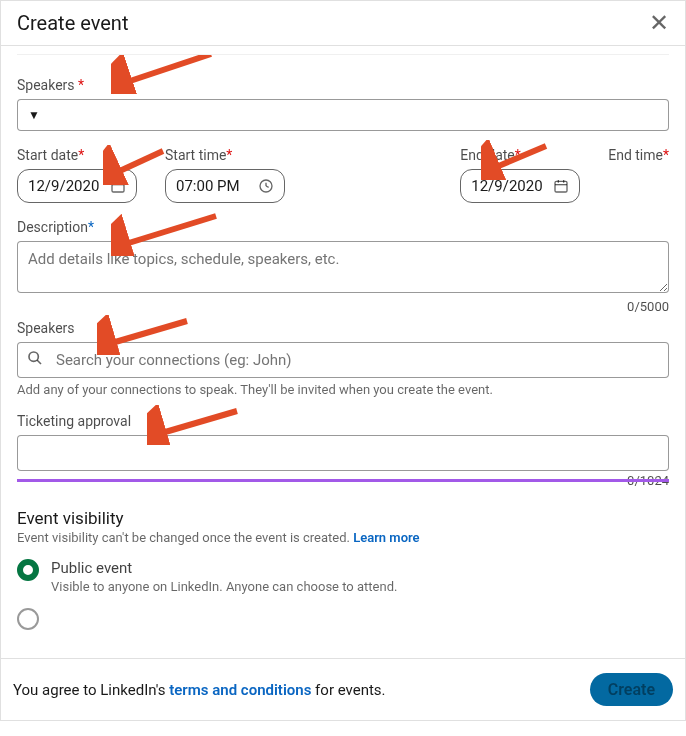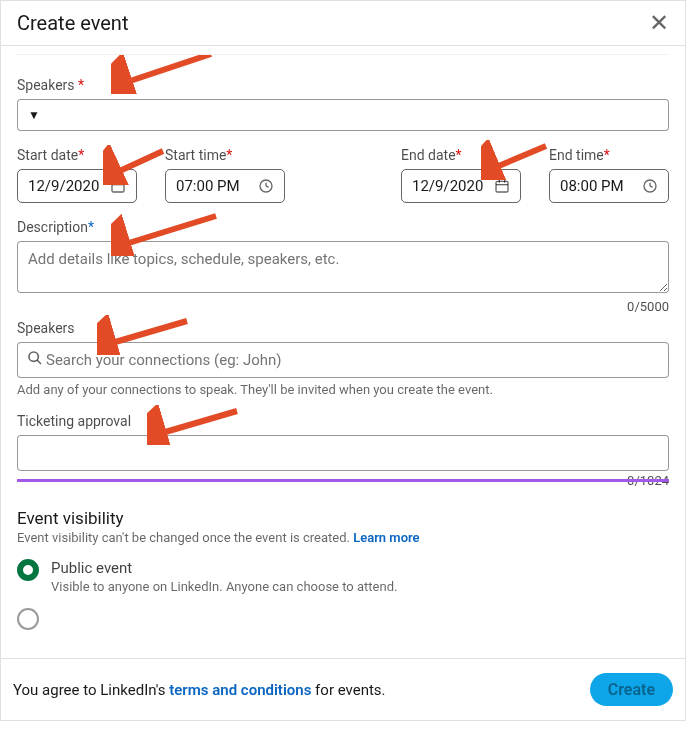--- a/index.html
+++ b/index.html
@@ -71,21 +71,21 @@
     display: flex;
     gap: 16px;
   }
   .dt-col { display: flex; gap: 28px; }
   .dt-field { display: flex; flex-direction: column; }
   .dt-input {
     display: flex;
     align-items: center;
     justify-content: space-between;
     border: 1px solid rgba(0,0,0,0.6);
-    border-radius: 5px;
+    border-radius: 12px;
     padding: 7px 10px;
     font-size: 15px;
     min-width: 120px;
     cursor: pointer;
   }
   .dt-icon { color: rgba(0,0,0,0.6); display: inline-flex; }
   .textarea {
     resize: both;
     height: 52px;
     color: rgba(0,0,0,0.6);
@@ -97,21 +97,21 @@
     margin-top: 2px;
   }
   .search-wrap { position: relative; }
   .search-icon-pos {
     position: absolute;
     left: 10px;
     top: 50%;
     transform: translateY(-50%);
     color: rgba(0,0,0,0.6);
   }
-  .search-box { padding-left: 28px; color: rgba(0,0,0,0.6);}
+  .search-box { padding-left: 38px; color: rgba(0,0,0,0.6);}
   .helper {
     font-size: 13px;
     color: rgba(0,0,0,0.6);
     margin-top: 4px;
   }
   .section-title {
     font-size: 17px;
     color: rgba(0,0,0,0.9);
     margin-top: 20px;
   }
@@ -140,21 +140,21 @@
   .radio-desc { font-size: 13px; color: rgba(0,0,0,0.6); margin-top:2px; }
   .modal-footer {
     border-top: 1px solid #e0e0e0;
     padding: 14px 12px;
     display: flex;
     justify-content: space-between;
     align-items: center;
   }
   .footer-text { font-size: 15px; }
   .create-btn {
-    background: #0ea5e9;
+    background: #0369a1;
     color: rgba(0,0,0,0.4);
     border-radius: 20px;
     padding: 7px 18px;
     font-size: 16px;
     font-weight: 600;
     cursor: not-allowed;
   }
   
   .arrow {
     position: absolute;
@@ -244,30 +244,20 @@
                     <line x1="8" y1="3" x2="8" y2="7"></line>
                     <line x1="16" y1="3" x2="16" y2="7"></line>
                   </svg>
               </span>
             </div>
           </div>
           <div class="dt-field">
             <div class="field-label">
               <span>End time</span><span class="req">*</span>
             </div>
-            <div class="dt-input">
-              <span>08:00 PM</span>
-              <span class="dt-icon">
-                <svg width="16" height="16" viewBox="0 0 24 24" fill="none" stroke="currentColor" stroke-width="2">
-                    <circle cx="12" cy="12" r="9"></circle>
-                    <line x1="12" y1="7" x2="12" y2="12"></line>
-                    <line x1="12" y1="12" x2="16" y2="14"></line>
-                  </svg>
-              </span>
-            </div>
           </div>
         </div>
       </div>
 
       <div class="field-block">
         <div class="field-label">
           <span>Description</span><span class="req-blue">*</span>
         </div>
         <textarea class="textarea" placeholder="Add details like topics, schedule, speakers, etc." style=""></textarea>
         <div class="counter">0/5000</div>

